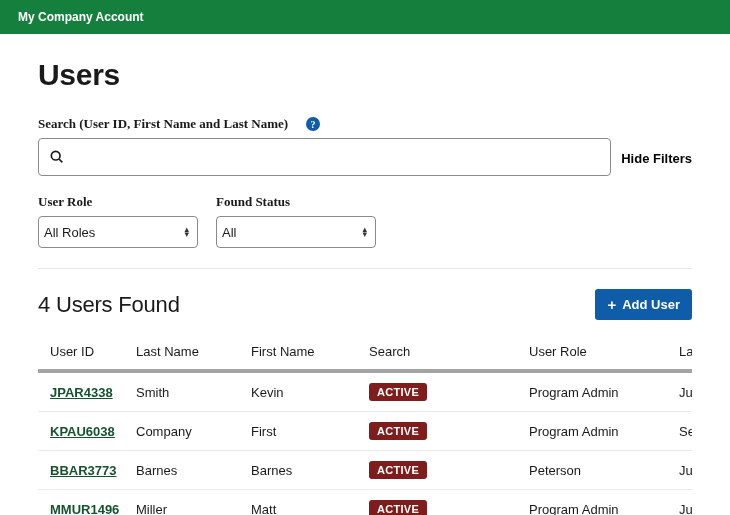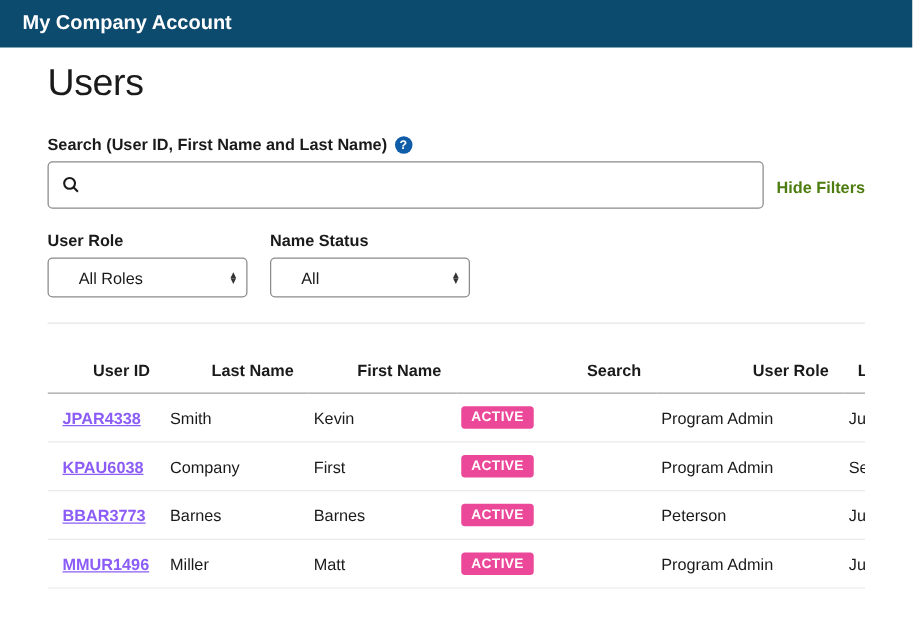--- a/index.html
+++ b/index.html
@@ -1,49 +1,49 @@
 <!DOCTYPE html>
 <html><head>
 <meta charset="utf-8">
 <style>
 * { box-sizing: border-box; margin: 0; padding: 0; }
 body { font-family: -apple-system, BlinkMacSystemFont, "Segoe UI", Arial, sans-serif; background: #fff; color: #1a1a1a; }
-.header-bar { background: #0c4a6e; color: #fff; padding: 10px 18px; font-weight: 700; font-size: 16px; }
+.header-bar { background: #15803d; color: #fff; padding: 10px 18px; font-weight: 700; font-size: 12px; }
 .page { padding: 12px 38px 30px; }
-.page-title { font-size: 30px; font-weight: 400; margin: 0 0 24px; letter-spacing: -0.3px; }
+.page-title { font-size: 30px; font-weight: 700; margin: 12px 0 24px; letter-spacing: -0.3px; }
 .search-row { display: flex; align-items: flex-end; gap: 10px; margin-bottom: 18px; }
 .search-col { flex: 1; }
-.field-label { font-size: 13px; font-weight: 700; margin-bottom: 6px; display: flex; align-items: flex-end; gap: 6px; }
+.field-label { font-size: 13px; font-weight: 700; margin-bottom: 6px; display: flex; align-items: center; gap: 18px; font-family: Liberation Serif, serif; }
 .help-icon { width: 14px; height: 14px; border-radius: 50%; background: #0f5ca8; color: #fff; font-size: 10px; font-weight: 700; display: inline-flex; align-items: center; justify-content: center; }
 .search-box { display: flex; align-items: center; border: 1px solid #8a8a8a; border-radius: 4px; height: 38px; padding: 0 10px; }
 .search-box svg { width: 16px; height: 16px; }
 .search-input { border: none; outline: none; flex: 1; font-size: 14px; margin-left: 8px; }
-.hide-filters { color: #4d7c0f; font-weight: 700; font-size: 13px; white-space: nowrap; cursor: pointer; margin-bottom: 10px; }
+.hide-filters { color: #000000; font-weight: 700; font-size: 13px; white-space: nowrap; cursor: pointer; margin-bottom: 10px; }
 .filters-row { display: flex; gap: 18px; margin-bottom: 20px; }
 .filter-col { width: 160px; }
-.select-wrap { position: relative; border: 1px solid #8a8a8a; border-radius: 4px; height: 32px; display: flex; align-items: center; padding: 0 28px 0 24px; font-size: 13px; cursor: pointer; }
+.select-wrap { position: relative; border: 1px solid #8a8a8a; border-radius: 4px; height: 32px; display: flex; align-items: center; padding: 0 28px 0 5px; font-size: 13px; cursor: pointer; }
 .select-arrows { position: absolute; right: 8px; top: 50%; transform: translateY(-50%); display: flex; flex-direction: column; line-height: 5px; font-size: 9px; color: #333; }
 .divider { border-top: 1px solid #e5e5e5; margin-bottom: 20px; }
 .results-head { display: flex; justify-content: space-between; align-items: center; margin-bottom: 14px; }
 .results-title { font-size: 22px; font-weight: 500; letter-spacing: -0.2px; }
 .add-btn { background: #0f5ca8; color: #fff; border: none; border-radius: 3px; padding: 8px 12px; font-size: 13px; font-weight: 700; display: flex; align-items: center; gap: 6px; cursor: pointer; }
 .add-btn .plus { font-size: 15px; line-height: 1; }
 .table-wrap { overflow-x: hidden; }
 table { width: 100%; border-collapse: collapse; table-layout: fixed; }
-th { text-align: right; font-size: 13px; font-weight: 700; padding: 10px 12px 10px 4px; border-bottom: 1px solid #a3a3a3; white-space: nowrap; }
+th { text-align: left; font-size: 13px; font-weight: 400; padding: 10px 12px 10px 4px; border-bottom: 4px solid #a3a3a3; white-space: nowrap; }
 td { font-size: 13px; padding: 10px 12px 10px 4px; border-bottom: 1px solid #e9e9e9; white-space: nowrap; overflow: hidden; text-overflow: ellipsis; }
 th:first-child, td:first-child { padding-left: 12px; }
 .col-userid { width: 94px; }
 .col-last { width: 115px; }
 .col-first { width: 118px; }
 .col-status { width: 160px; }
 .col-role { width: 150px; }
 .col-login { width: 50px; }
-.userid-link { color: #8b5cf6; font-weight: 700; text-decoration: underline; cursor: pointer; }
-.status-badge { display: inline-block; background: #ec4899; color: #fff; font-size: 11px; font-weight: 700; padding: 3px 8px; border-radius: 3px; letter-spacing: 0.3px; }
+.userid-link { color: #14532d; font-weight: 700; text-decoration: underline; cursor: pointer; }
+.status-badge { display: inline-block; background: #7f1d1d; color: #fff; font-size: 11px; font-weight: 700; padding: 3px 8px; border-radius: 3px; letter-spacing: 0.3px; }
 </style>
 </head>
 <body>
 
 <div class="header-bar">
   <span>My Company Account</span>
 </div>
 
 <div class="page">
   <h1 class="page-title">Users</h1>
@@ -70,33 +70,40 @@
       <div class="field-label">User Role</div>
       <div class="select-wrap">
         <span>All Roles</span>
         <span class="select-arrows">
             <span>▴</span>
             <span>▾</span>
           </span>
       </div>
     </div>
     <div class="filter-col">
-      <div class="field-label">Name Status</div>
+      <div class="field-label">Found Status</div>
       <div class="select-wrap">
         <span>All</span>
         <span class="select-arrows">
             <span>▴</span>
             <span>▾</span>
           </span>
       </div>
     </div>
   </div>
 
   <div class="divider"></div>
 
+  <div class="results-head">
+    <div class="results-title">4 Users Found</div>
+    <button class="add-btn">
+      <span class="plus">+</span>
+      <span>Add User</span>
+    </button>
+  </div>
 
   <div class="table-wrap">
     <table>
       <colgroup>
         <col class="col-userid">
           <col class="col-last">
           <col class="col-first">
           <col class="col-status">
           <col class="col-role">
           <col class="col-login">

